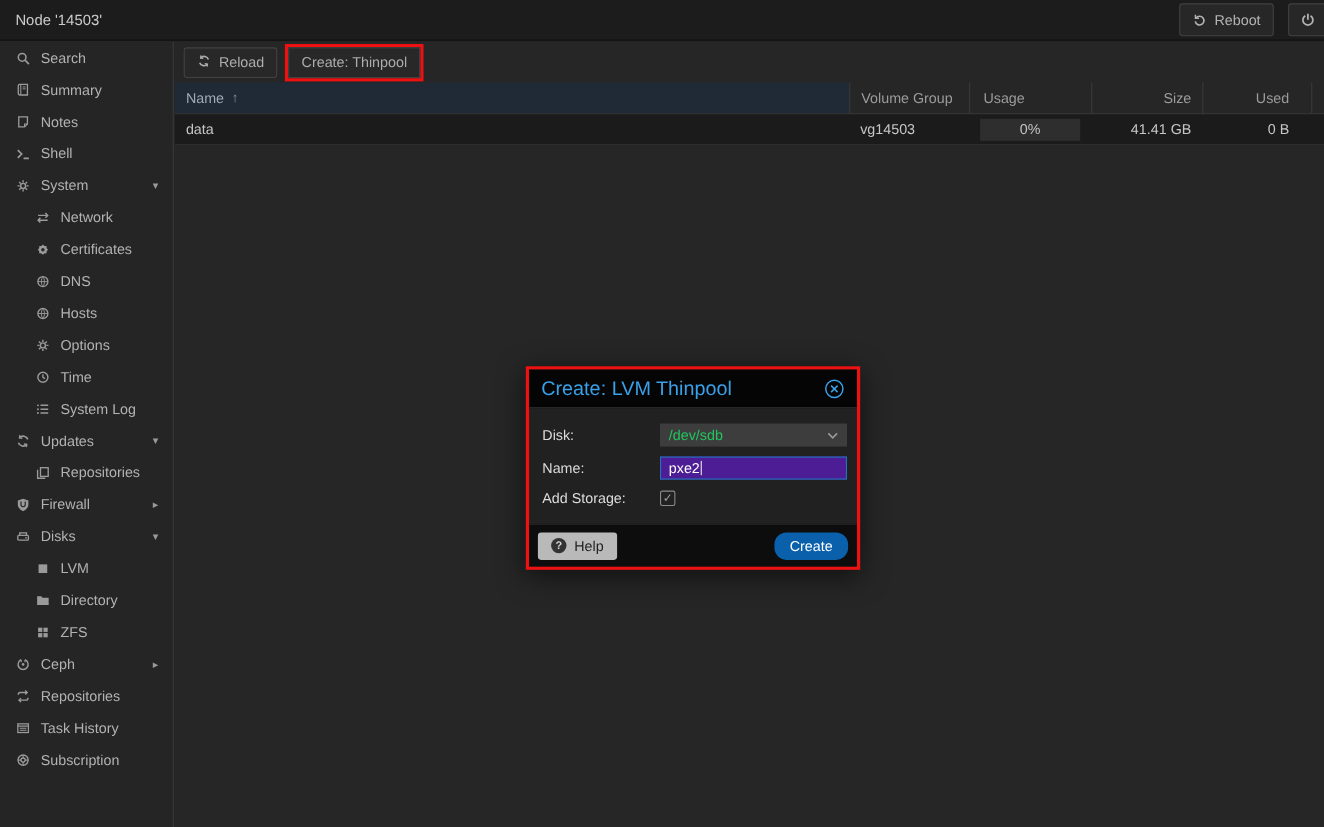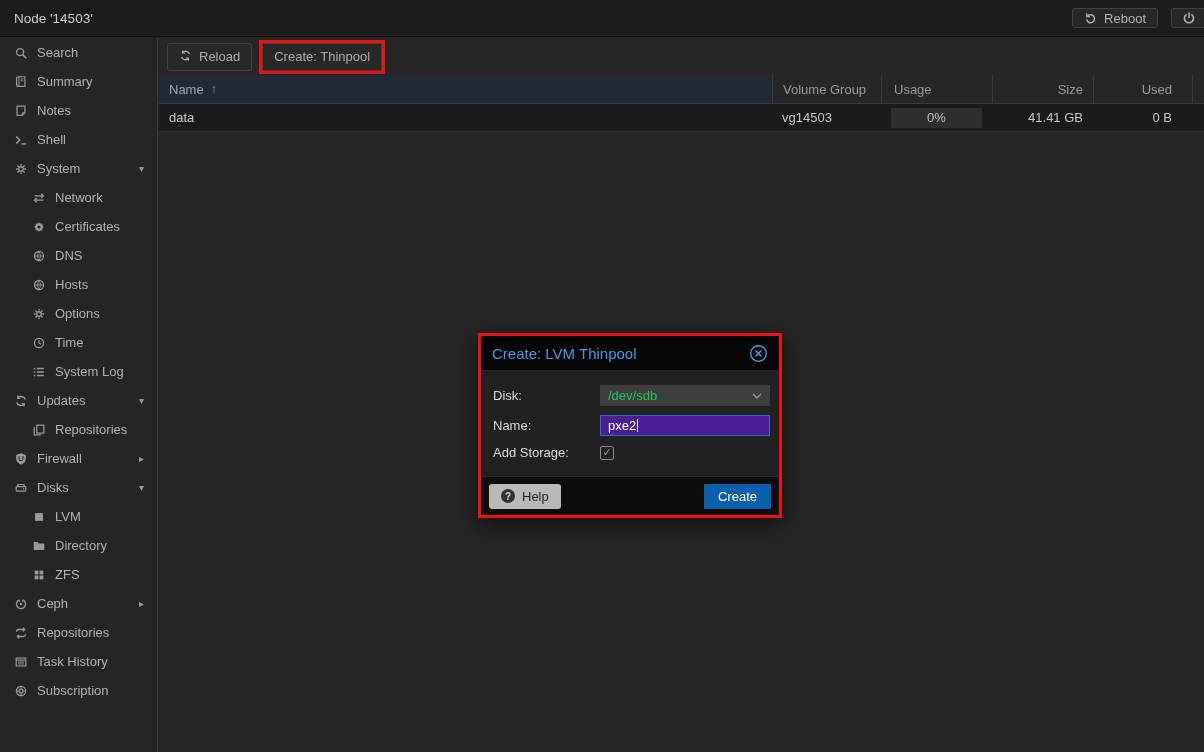--- a/index.html
+++ b/index.html
@@ -4,21 +4,21 @@
 <style>
   * { margin:0; padding:0; box-sizing:border-box; }
   html,body { width:1204px; height:752px; overflow:hidden; background:#262626;
               font-family:"Liberation Sans", sans-serif; font-size:13px; color:#b4b4b4; }
   .app { position:relative; width:1204px; height:752px; overflow:hidden; }
 
   
   .topbar { position:absolute; top:0; left:0; right:0; height:37px; background:#1c1c1c;
             border-bottom:1px solid #101010; display:flex; align-items:center; padding:0 14px; overflow:hidden; }
   .topbar .title { color:#cbcbcb; font-size:13.5px; }
-  .tb-btn { display:inline-flex; align-items:center; gap:7px; height:20px; padding:0 11px;
+  .tb-btn { display:inline-flex; align-items:center; gap:7px; height:30px; padding:0 11px;
             background:#272727; border:1px solid #414141; border-radius:3px; color:#b3b3b3;
             font-size:13px; cursor:pointer; }
   .tb-btn svg { display:block; }
   .reboot { margin-left:auto; }
   .power { margin-left:13px; margin-right:-17px; width:36px; justify-content:flex-start; padding:0 0 0 10px; }
 
   
   .sidebar { position:absolute; top:38px; left:0; width:158px; bottom:0; background:#252525;
              border-right:1px solid #3a3a3a; }
   .si { height:29px; display:flex; align-items:center; cursor:pointer; color:#b2b2b2; }
@@ -61,21 +61,21 @@
   .td-usage .bar { width:91px; height:20px; margin-left:10px; background:#2e2e2e;
                    display:flex; align-items:center; justify-content:center; color:#c3c3c3; }
   .td-size { width:101px; justify-content:flex-end; padding-right:10px; }
   .td-used { width:99px; justify-content:flex-end; padding-right:20px; }
 
   
   .dialog { position:absolute; left:478px; top:333px; width:304px; border:3px solid #ee1111;
             background:#212121; box-shadow:0 6px 24px rgba(0,0,0,.6); }
   .dhead { height:35px; background:#050505; display:flex; align-items:center; padding:0 11px;
            border-bottom:1px solid #262626; }
-  .dhead .dtitle { color:#3aa0e8; font-size:15px; }
+  .dhead .dtitle { color:#3aa0e8; font-size:18px; }
   .dclose { margin-left:auto; cursor:pointer; display:flex; }
   .dbody { padding:14px 0 12px 12px; }
   .frow { display:flex; align-items:center; margin-bottom:9px; }
   .frow:last-child { margin-bottom:4px; }
   .flabel { width:107px; color:#dcdcdc; }
   .combo { width:170px; height:21px; background:#3d3d3d; color:#22c55e; display:flex;
            align-items:center; padding:0 8px; cursor:pointer; }
   .combo .cchev { margin-left:auto; display:flex; }
   .tinput { width:170px; height:21px; background:#4c1d95; border:1px solid #2274bd; color:#fff;
             display:flex; align-items:center; padding:0 7px; }
@@ -84,21 +84,21 @@
   @keyframes blink { 50% { opacity:0; } }
   .cbox { width:14px; height:14px; border:1px solid #8a8a8a; border-radius:2px; display:flex;
           align-items:center; justify-content:center; color:#9e9e9e; font-size:11px; cursor:pointer; }
   .dfoot { height:39px; background:#0d0d0d; border-top:1px solid #2a2a2a; display:flex;
            align-items:center; padding:0 8px; }
   .help-btn { display:inline-flex; align-items:center; gap:7px; height:25px; padding:0 12px;
               background:#b9b9b9; color:#1f1f1f; border-radius:3px; cursor:pointer; }
   .qmark { width:14px; height:14px; border-radius:50%; background:#333; color:#d6d6d6;
            font-size:10px; font-weight:bold; display:flex; align-items:center; justify-content:center; }
   .create-btn { margin-left:auto; height:25px; padding:0 14px; background:#0a60aa; color:#fff;
-                border-radius:1px; display:inline-flex; align-items:center; cursor:pointer; }
+                border-radius:11px; display:inline-flex; align-items:center; cursor:pointer; }
 </style>
 </head>
 <body>
 
 <div class="app">
 
   <div class="topbar">
     <span class="title">Node '14503'</span>
     <span class="tb-btn reboot">
       <span>

